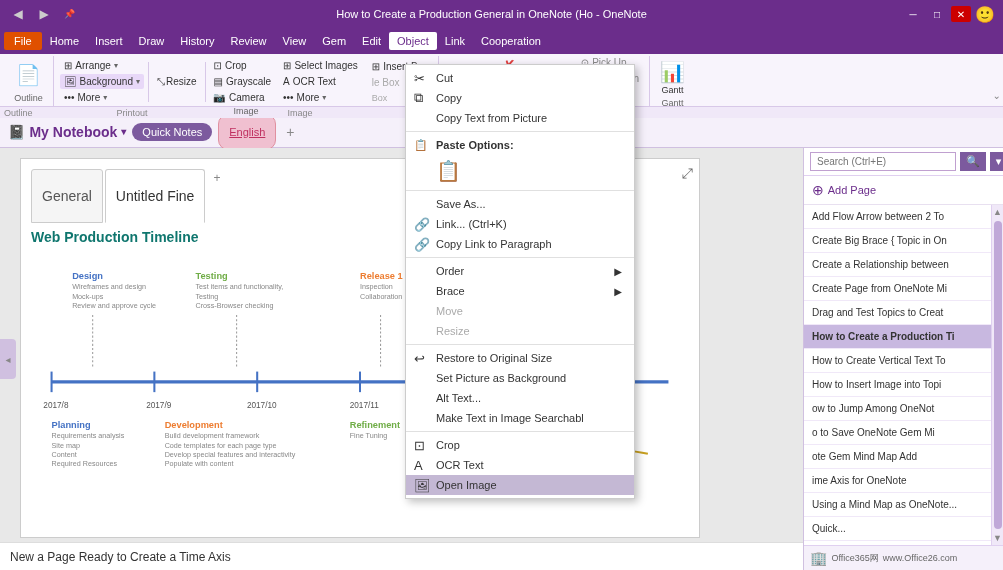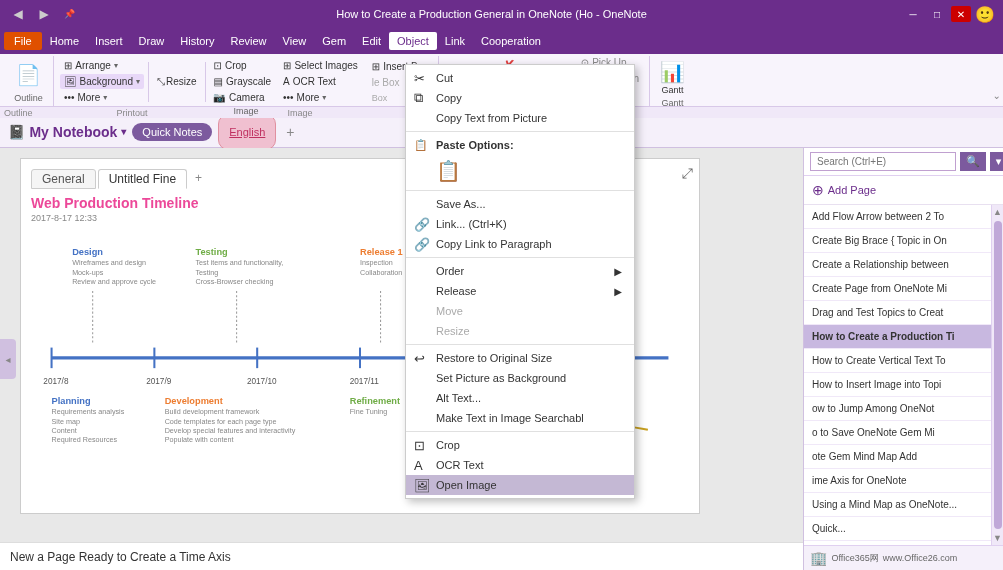--- a/index.html
+++ b/index.html
@@ -198,30 +198,30 @@
       background: white;
       border: 1px solid #ccc;
       padding: 10px;
     }
     .page-tabs {
       display: flex;
       gap: 2px;
       margin-bottom: 6px;
     }
     .page-tab {
-      padding: 2px 10px;
-      font-size: 12px;
+      padding: 18px 10px;
+      font-size: 14px;
       cursor: pointer;
       border: 1px solid #ccc;
       border-radius: 3px 3px 0 0;
       background: #f5f5f5;
       color: #555;
     }
     .page-tab.active { background: white; color: #333; border-bottom-color: white; }
-    .page-title-text { font-size: 14px; font-weight: bold; color: #ec4899; margin-bottom: 2px; }
+    .page-title-text { font-size: 14px; font-weight: bold; color: #0f766e; margin-bottom: 2px; }
     .page-date { font-size: 9px; color: #888; }
     .timeline-preview { width: 100%; height: 280px; position: relative; overflow: hidden; }
     
     
     .bottom-bar {
       position: absolute;
       bottom: 0;
       left: 0;
       right: 0;
       height: 28px;
@@ -484,21 +484,20 @@
 
       <div style="position:absolute; right:6px; top:6px; font-size:14px; color:#666; cursor:pointer; z-index:5;">⤢</div>
 
       <div class="page-tabs">
         <div class="page-tab">General</div>
         <div class="page-tab active">Untitled Fine</div>
         <div style="padding: 2px 6px; font-size:12px; color:#888; cursor:pointer;">+</div>
       </div>
 
       <div class="page-title-text">Web Production Timeline</div>
-      <div class="page-date">2017-8-17    12:33</div>
 
       <div class="timeline-preview">
         <svg class="timeline-svg" viewBox="0 0 640 270">
 
           <text x="40" y="30" font-size="9" fill="#4472c4" font-weight="bold">Design</text>
           <text x="40" y="40" font-size="7" fill="#888">Wireframes and design</text>
           <text x="40" y="49" font-size="7" fill="#888">Mock-ups</text>
           <text x="40" y="58" font-size="7" fill="#888">Review and approve cycle</text>
 
           <text x="160" y="30" font-size="9" fill="#70ad47" font-weight="bold">Testing</text>
@@ -635,21 +634,21 @@
   <div class="ctx-item">
     <span class="ctx-icon">🔗</span>
     <span>Copy Link to Paragraph</span>
   </div>
   <div class="ctx-separator"></div>
   <div class="ctx-item">
     <span>Order</span>
     <span class="ctx-arrow">▶</span>
   </div>
   <div class="ctx-item">
-    <span>Release</span>
+    <span>Brace</span>
     <span class="ctx-arrow">▶</span>
   </div>
   <div class="ctx-item disabled">
     <span>Move</span>
   </div>
   <div class="ctx-item disabled">
     <span>Resize</span>
   </div>
   <div class="ctx-separator"></div>
   <div class="ctx-item">

